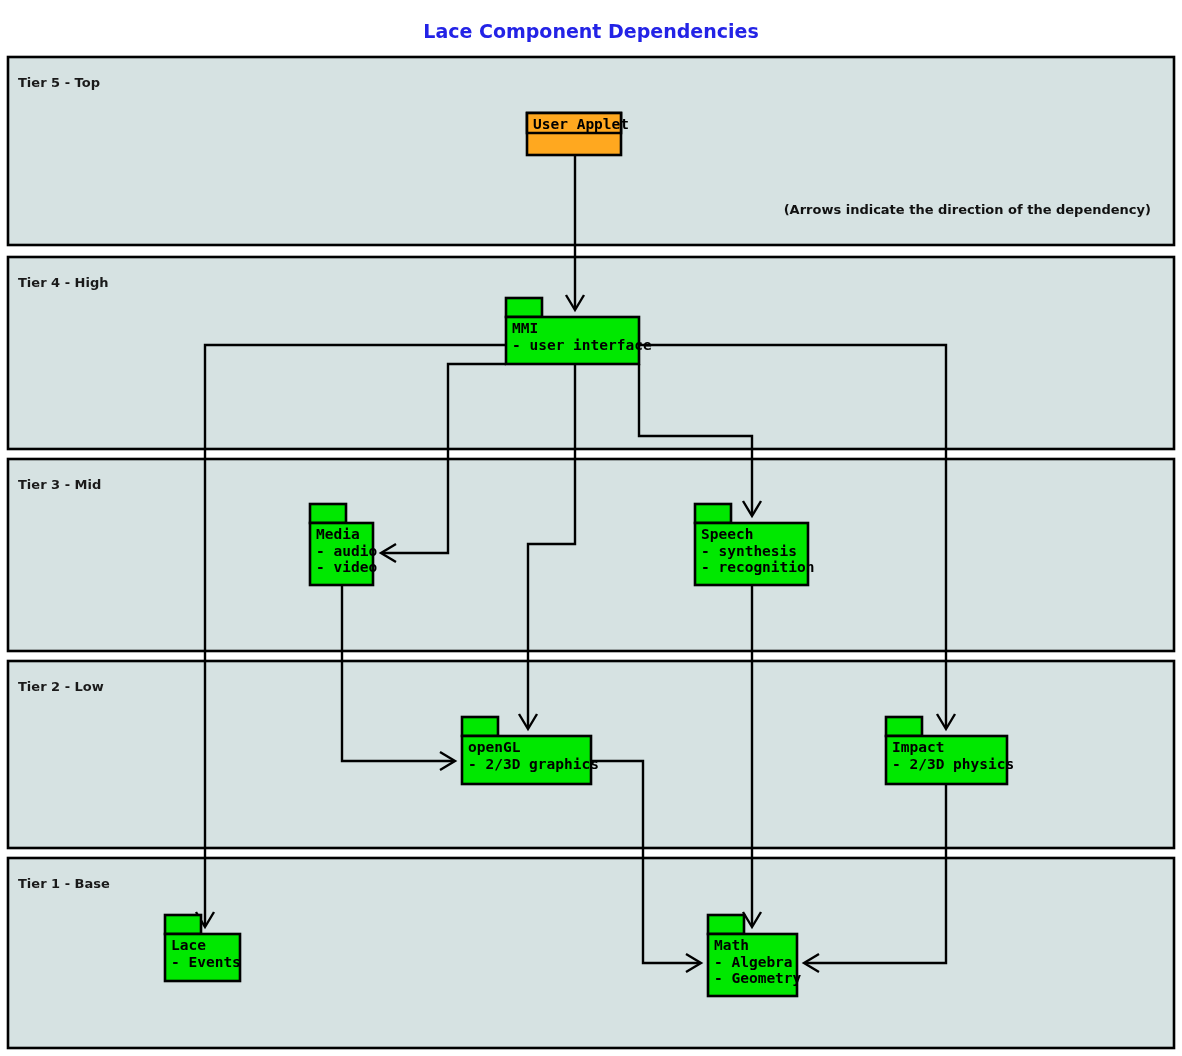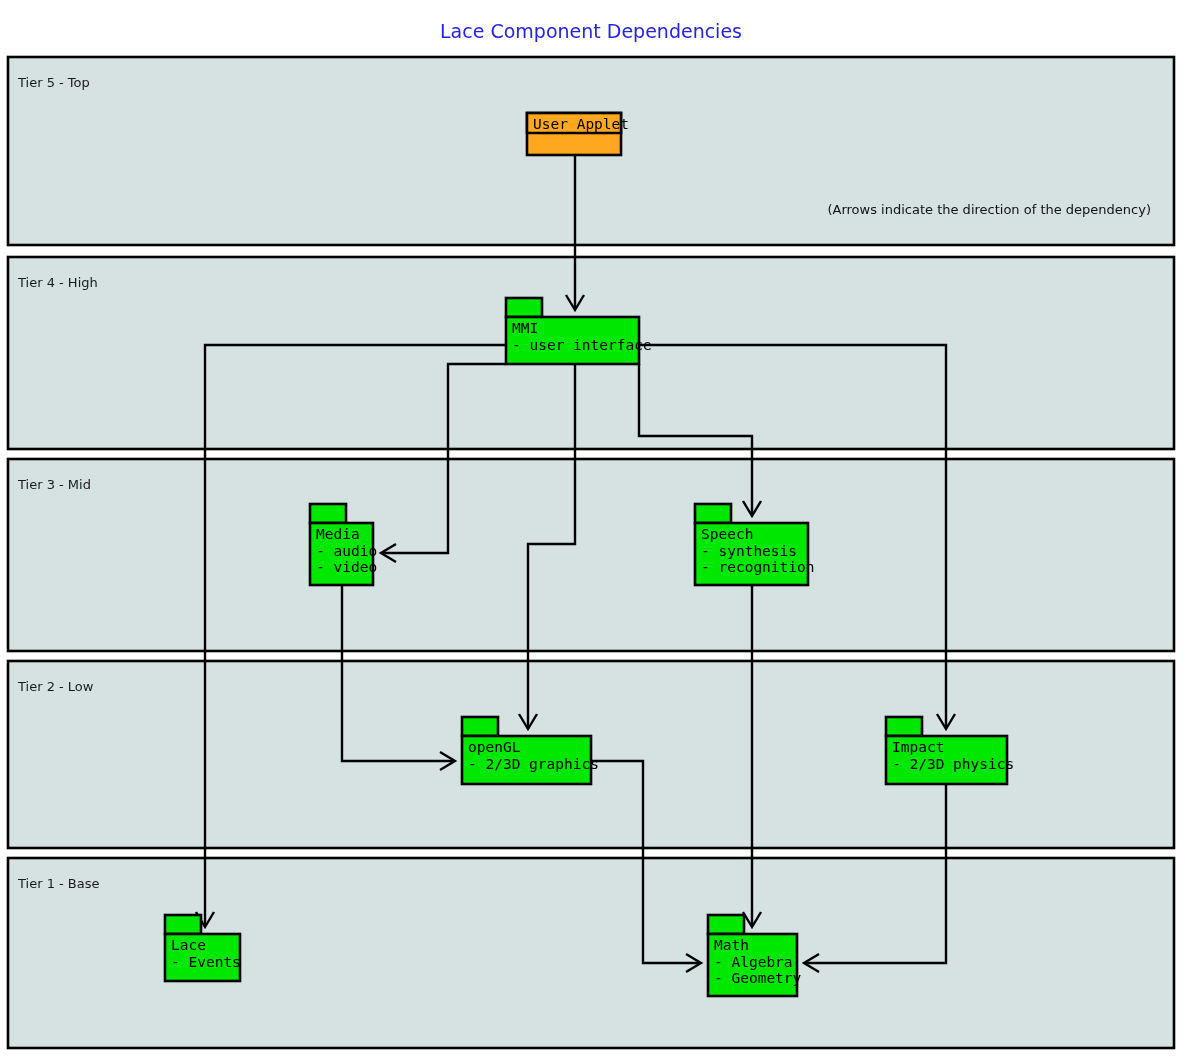--- a/index.html
+++ b/index.html
@@ -1,17 +1,17 @@
 <!DOCTYPE html>
 <html><head>
 <meta charset="utf-8">
 <style>
   html,body{margin:0;padding:0;background:#ffffff;}
   body{width:1182px;height:1056px;font-family:"DejaVu Sans",sans-serif;overflow:hidden;}
-  #stage{position:relative;width:1182px;height:1056px;}
+  #stage{position:relative;width:1182px;height:1056px;font-weight:bold;}
   svg#diagram{position:absolute;left:0;top:0;width:1182px;height:1056px;display:block;}
   .title-text{font-family:"DejaVu Sans",sans-serif;font-size:19px;fill:#2323e6;}
   .tier-label{font-family:"DejaVu Sans",sans-serif;font-size:13px;fill:#1a1a1a;}
   .note-text{font-family:"DejaVu Sans",sans-serif;font-size:13px;fill:#111111;}
   .pkg-text{font-family:"DejaVu Sans Mono","Liberation Mono",monospace;font-size:14.5px;fill:#000000;}
   .band{fill:#d6e2e2;stroke:#000000;stroke-width:2.6;}
   .pkg-body{stroke:#000000;stroke-width:2.6;}
   .pkg-tab{stroke:#000000;stroke-width:2.6;}
   .conn{fill:none;stroke:#000000;stroke-width:2.4;stroke-linecap:butt;stroke-linejoin:miter;}
   .arrowhead{fill:none;stroke:#000000;stroke-width:2.4;stroke-linecap:butt;stroke-linejoin:miter;}

